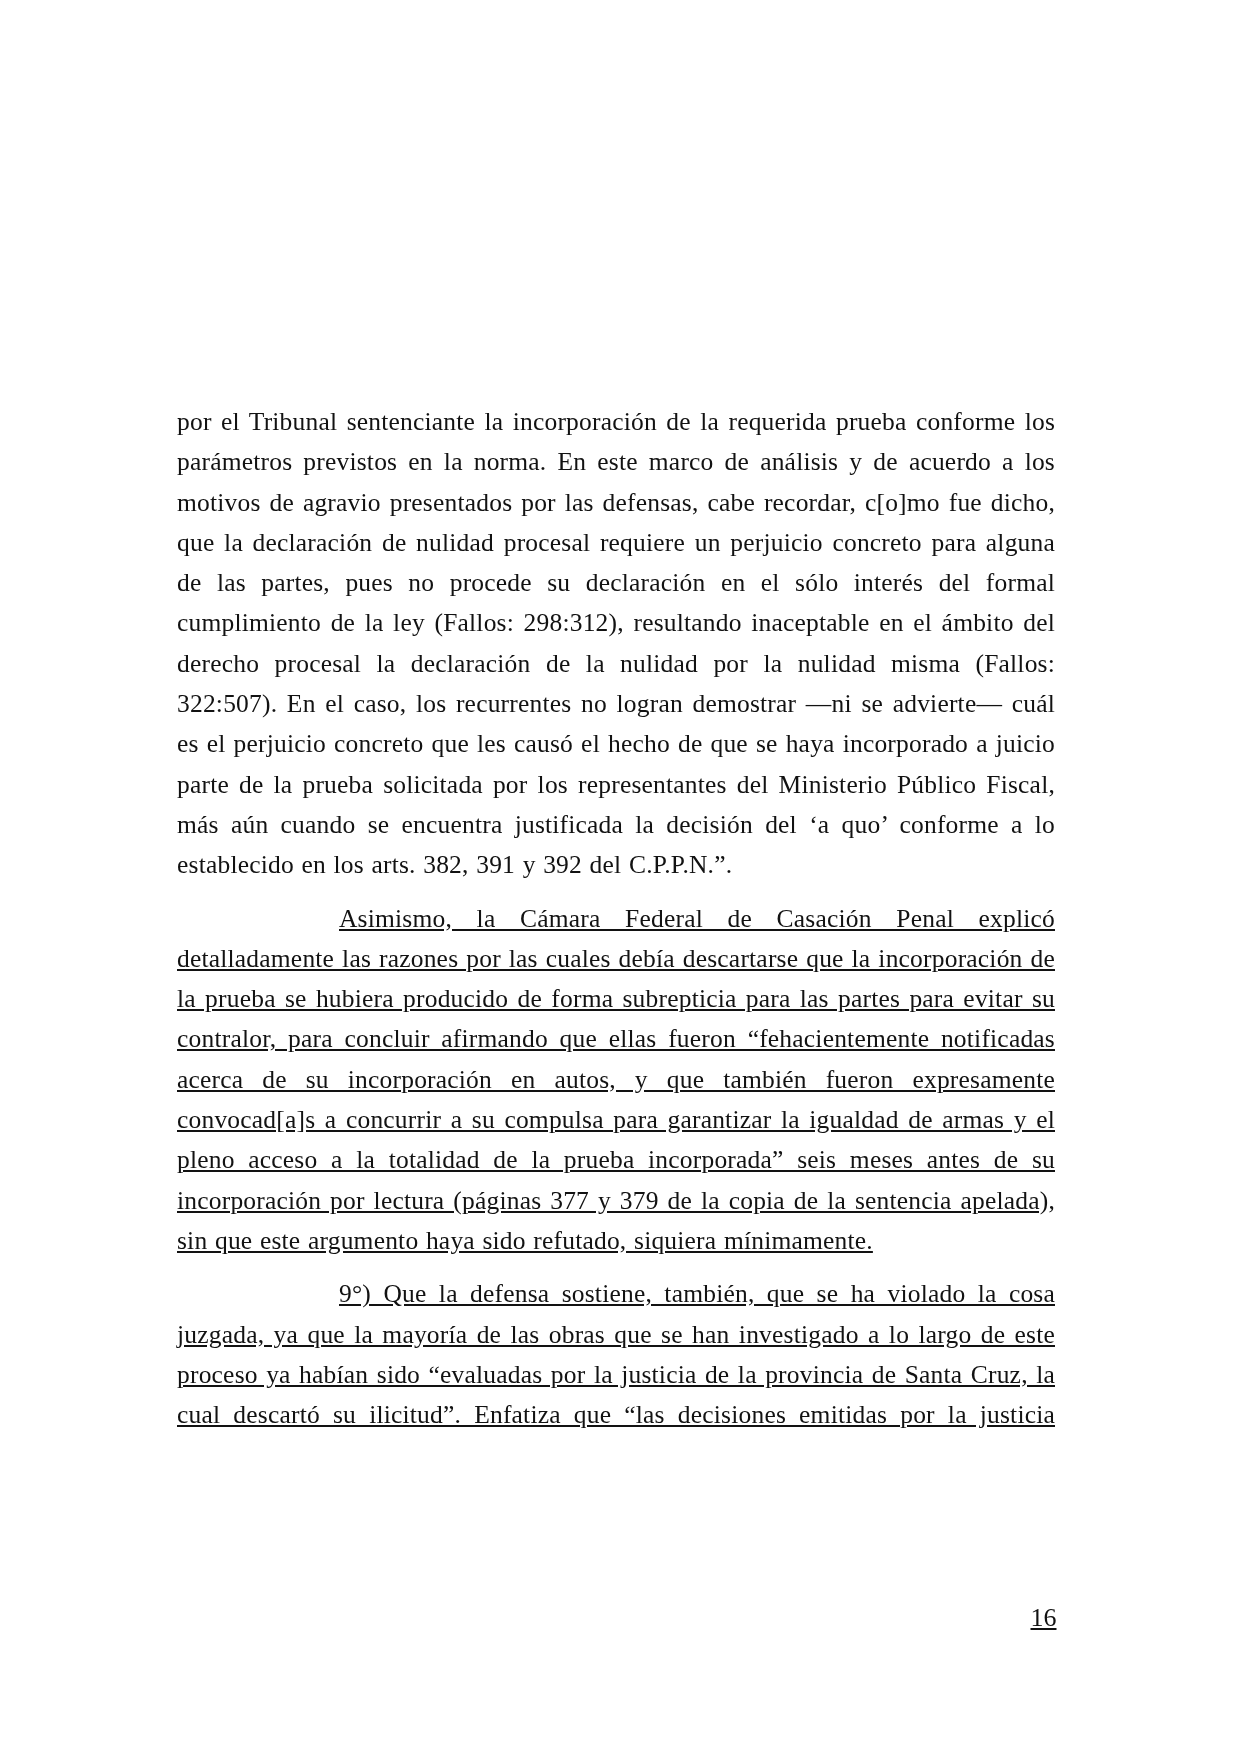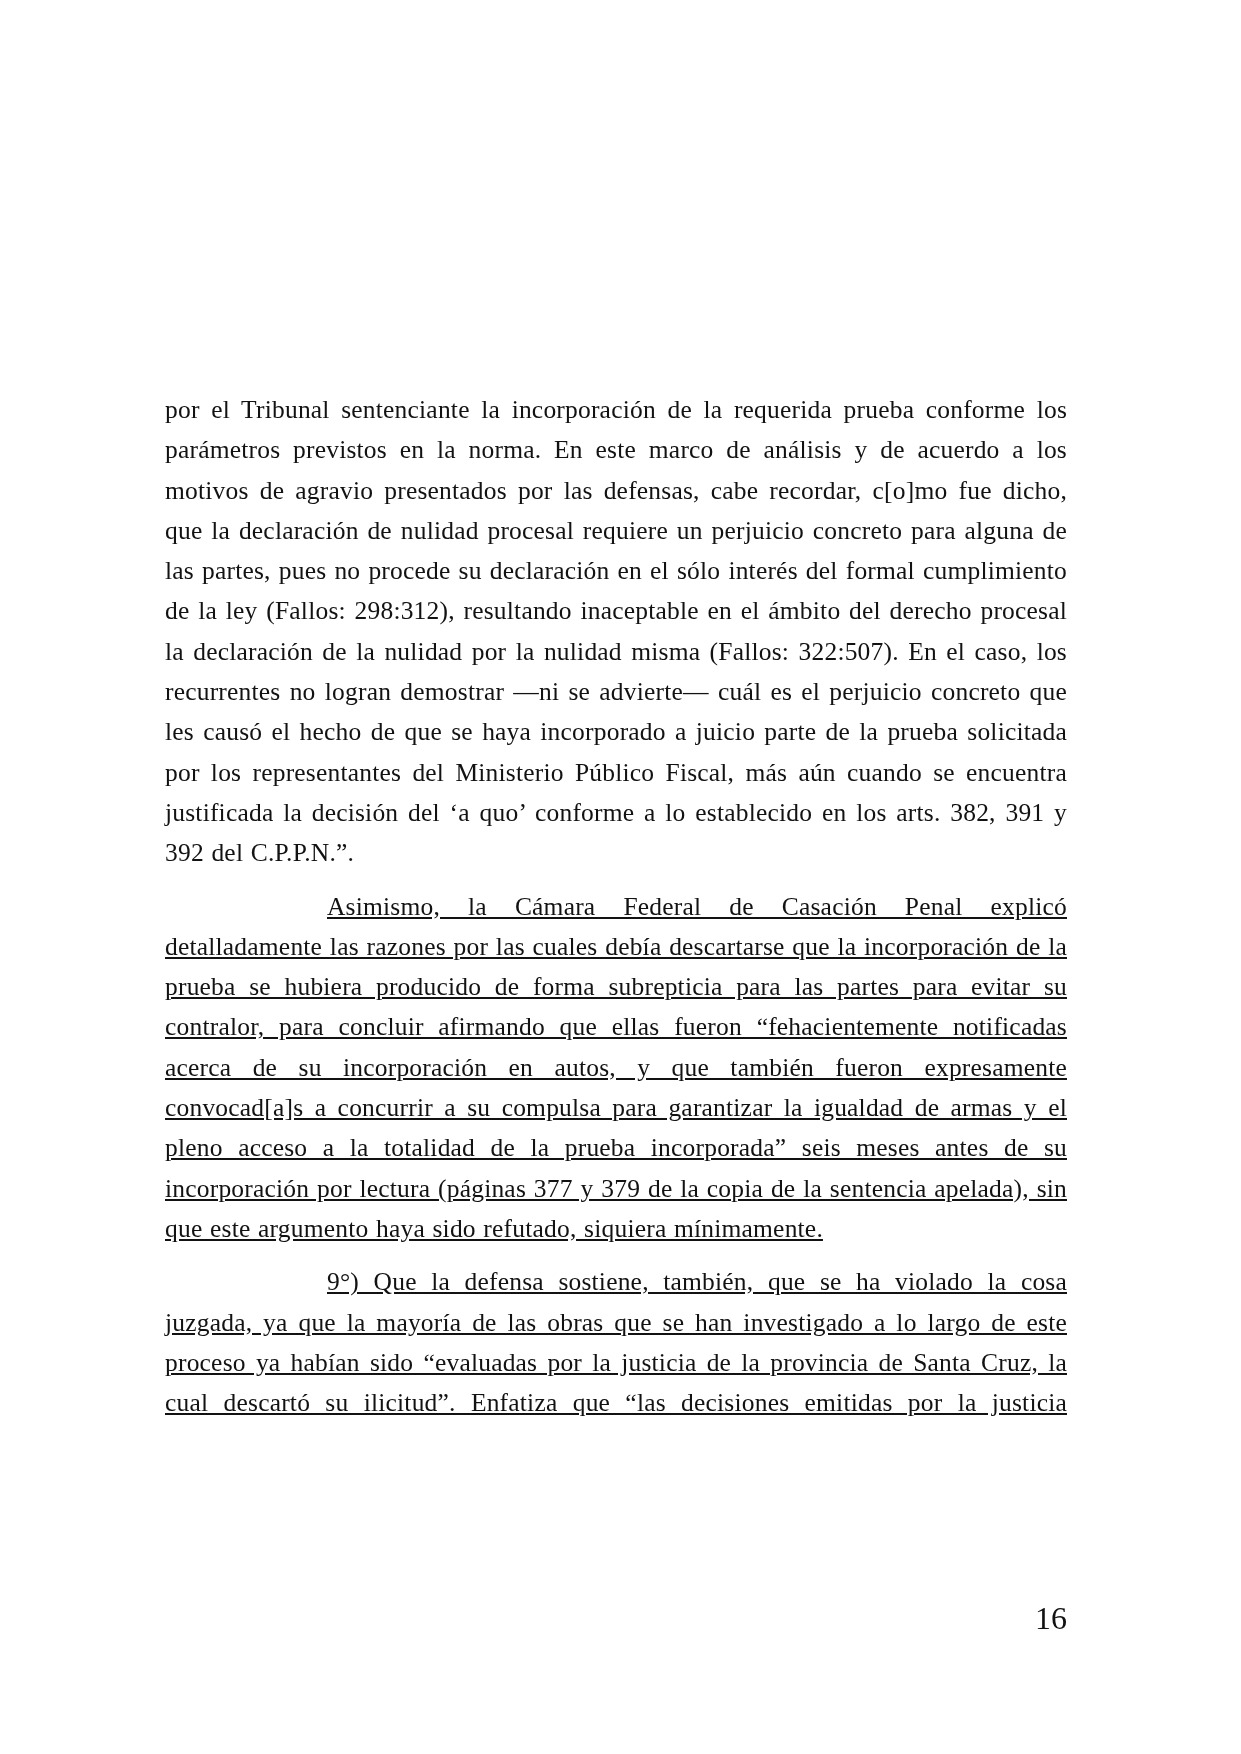--- a/index.html
+++ b/index.html
@@ -16,21 +16,21 @@
     font-family: "Liberation Serif", "DejaVu Serif", serif;
     color: #121212;
   }
   .text-block {
     position: absolute;
     left: 165px;
     top: 390px;
     width: 902px;
   }
   .text-block p {
-    margin: 0;
+    margin: 12px;
     font-size: 25.5px;
     line-height: 40.3px;
     text-align: justify;
     text-justify: inter-word;
     letter-spacing: 0.2px;
     word-spacing: 1px;
   }
   .text-block p + p {
     margin-top: 13px;
     text-decoration: underline;
@@ -39,23 +39,24 @@
     text-indent: 162px;
   }
   .justify-last {
     text-align-last: justify;
   }
   .page-number {
     position: absolute;
     left: 1020px;
     top: 1602px;
     width: 47px;
-    font-size: 32px;
+    font-size: 26px;
     line-height: 32px;
-    text-align: right;
+    text-align: center;
+    text-decoration: underline;
   }
 </style>
 </head>
 <body>
 
 <div class="page">
   <div class="text-block">
     <p>por el Tribunal sentenciante la incorporación de la requerida prueba conforme los parámetros previstos en la norma. En este marco de análisis y de acuerdo a los motivos de agravio presentados por las defensas, cabe recordar, c[o]mo fue dicho, que la declaración de nulidad procesal requiere un perjuicio concreto para alguna de las partes, pues no procede su declaración en el sólo interés del formal cumplimiento de la ley (Fallos: 298:312), resultando inaceptable en el ámbito del derecho procesal la declaración de la nulidad por la nulidad misma (Fallos: 322:507). En el caso, los recurrentes no logran demostrar —ni se advierte— cuál es el perjuicio concreto que les causó el hecho de que se haya incorporado a juicio parte de la prueba solicitada por los representantes del Ministerio Público Fiscal, más aún cuando se encuentra justificada la decisión del ‘a quo’ conforme a lo establecido en los arts. 382, 391 y 392 del C.P.P.N.”.</p>
     <p class="indent">Asimismo, la Cámara Federal de Casación Penal explicó detalladamente las razones por las cuales debía descartarse que la incorporación de la prueba se hubiera producido de forma subrepticia para las partes para evitar su contralor, para concluir afirmando que ellas fueron “fehacientemente notificadas acerca de su incorporación en autos, y que también fueron expresamente convocad[a]s a concurrir a su compulsa para garantizar la igualdad de armas y el pleno acceso a la totalidad de la prueba incorporada” seis meses antes de su incorporación por lectura (páginas 377 y 379 de la copia de la sentencia apelada), sin que este argumento haya sido refutado, siquiera mínimamente.</p>
     <p class="indent justify-last">9°) Que la defensa sostiene, también, que se ha violado la cosa juzgada, ya que la mayoría de las obras que se han investigado a lo largo de este proceso ya habían sido “evaluadas por la justicia de la provincia de Santa Cruz, la cual descartó su ilicitud”. Enfatiza que “las decisiones emitidas por la justicia</p>

